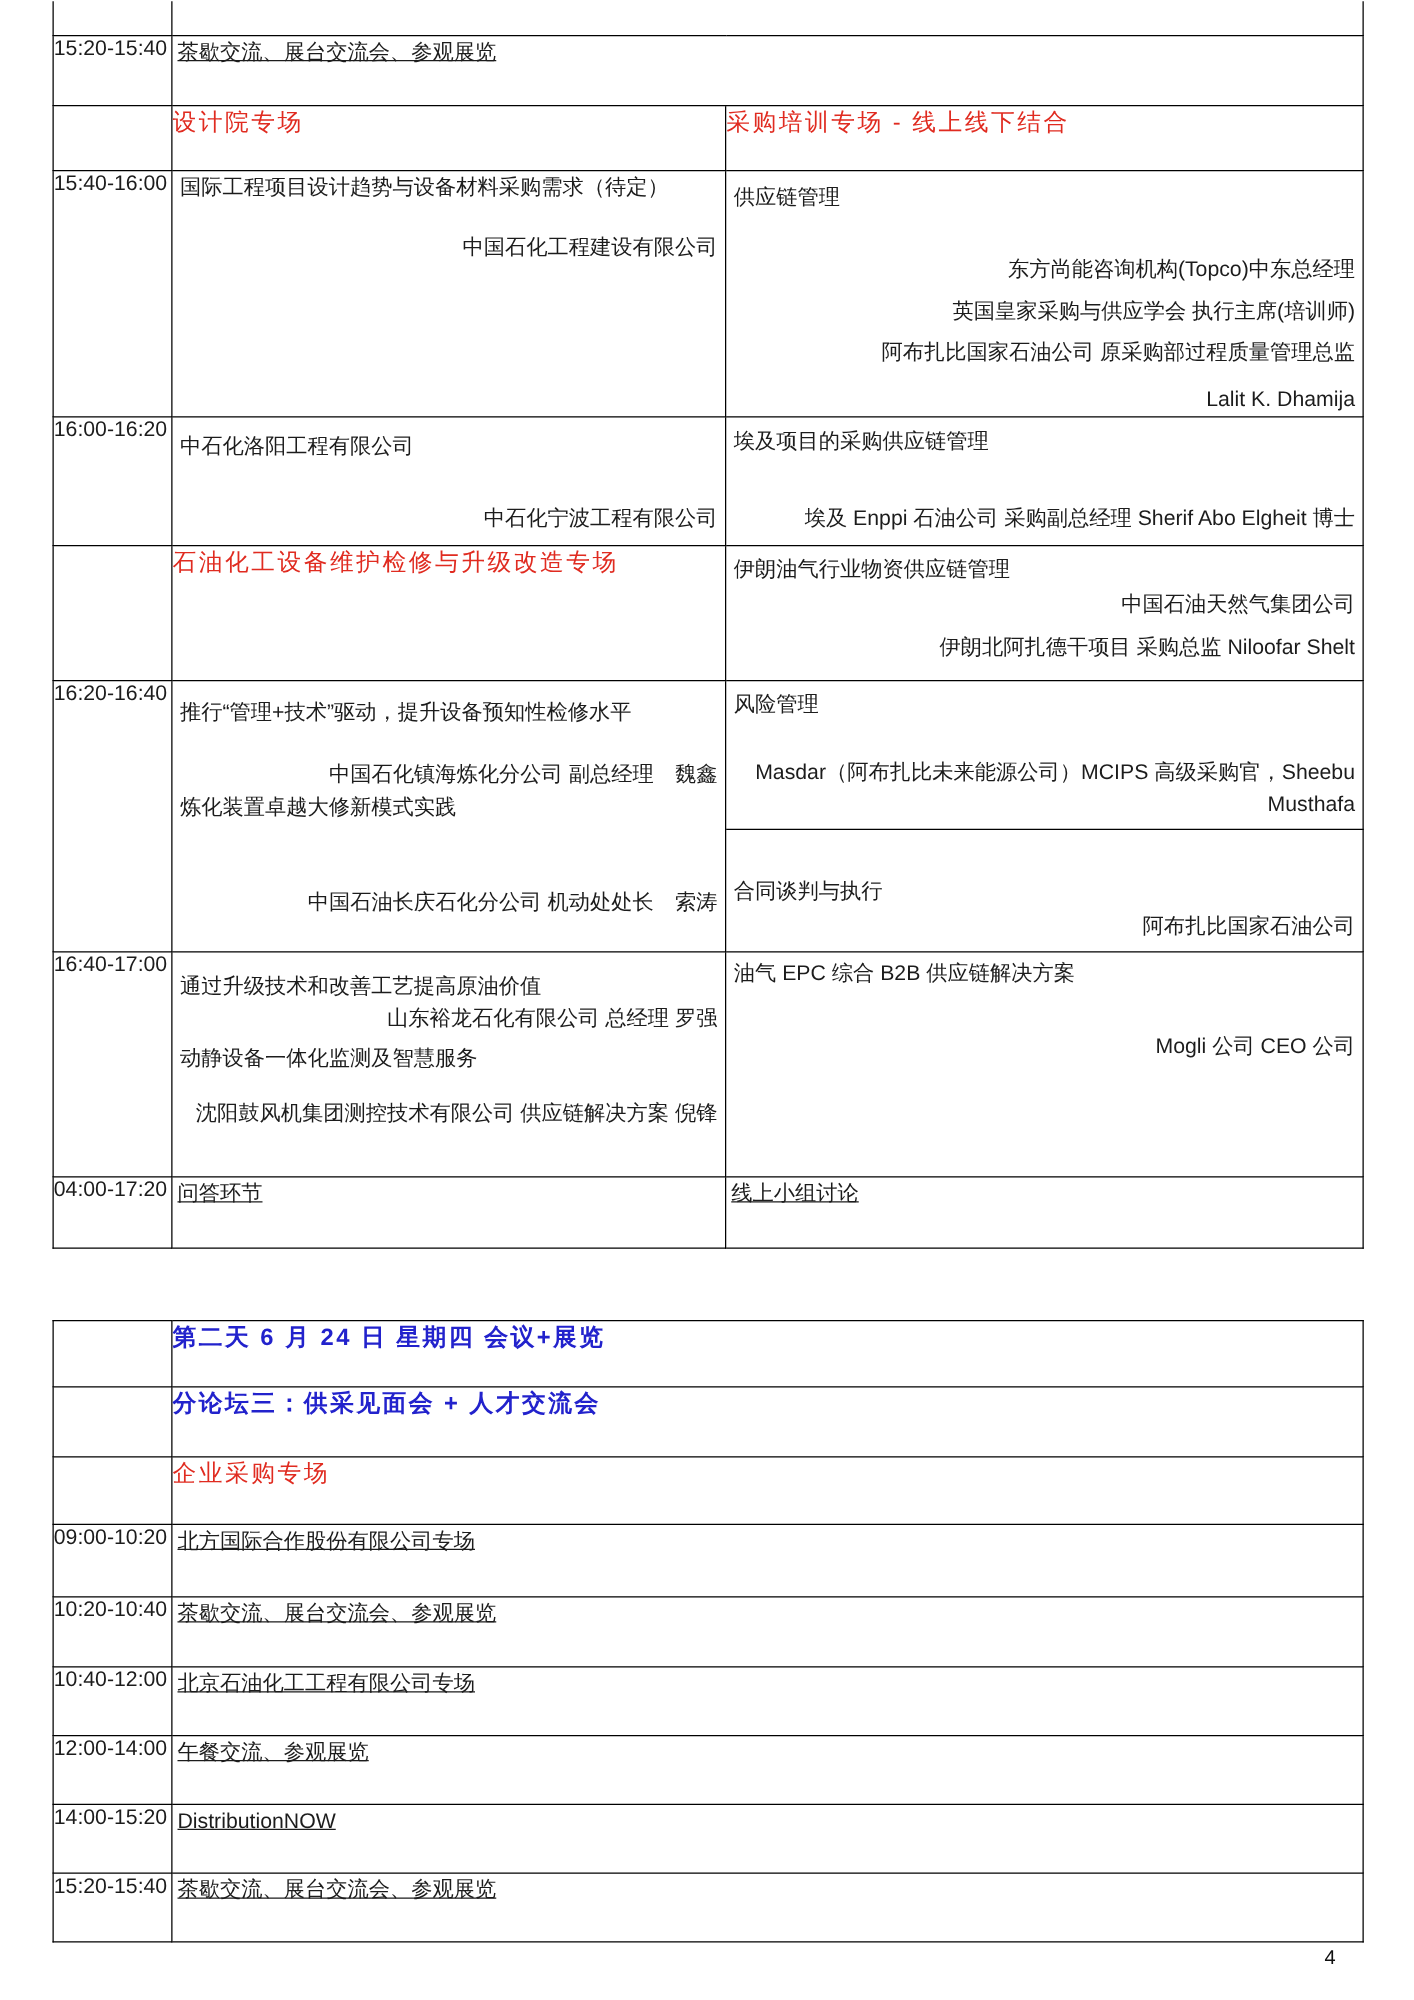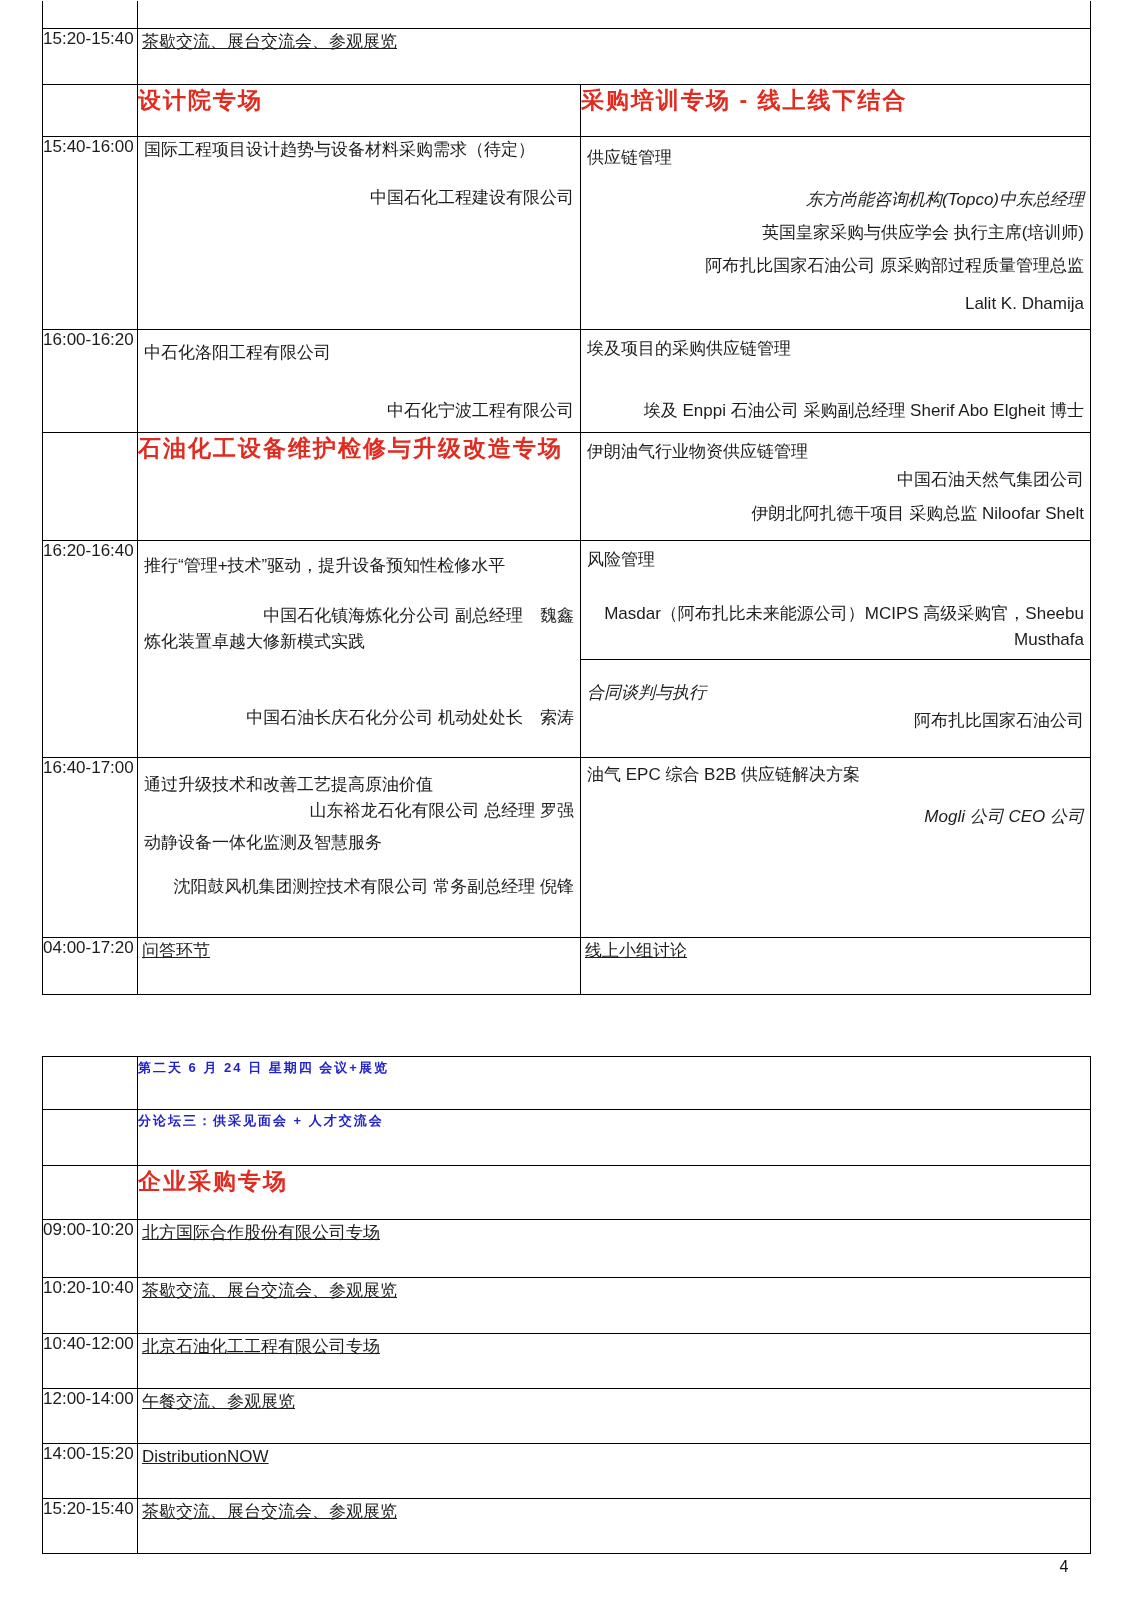--- a/index.html
+++ b/index.html
@@ -20,34 +20,34 @@
   td.time{
     vertical-align:middle;padding-left:2px;
     font-size:17px;white-space:nowrap;
   }
   td.vmid{vertical-align:middle;text-decoration:underline;}
   .pad{padding:0 6px;}
   .ln{line-height:26px;}
   .lt{text-align:left;}
   .rt{text-align:right;}
   .redhdr{
-    color:#e02b20;font-weight:bold;font-size:23px;letter-spacing:2px;
+    color:#e02b20;font-weight:normal;font-size:19px;letter-spacing:2px;
   }
   .bluehdr{
-    color:#2222cc;font-weight:bold;font-size:13px;letter-spacing:2px;
+    color:#2222cc;font-weight:bold;font-size:19px;letter-spacing:2px;
   }
   .hdrcell{vertical-align:middle;padding-left:6px;}
   .hdrcell2{vertical-align:middle;padding-left:10px;}
   .cellflex{display:flex;flex-direction:column;justify-content:center;height:100%;box-sizing:border-box;}
   .body-line{padding-left:4px;}
   
   .mt2{margin-top:2px;} .mt5{margin-top:0;} .mt6{margin-top:6px;}
   .mt7{margin-top:7px;} .mt8{margin-top:8px;} .mt12{margin-top:12px;}
   .mt18{margin-top:18px;} .mt22{margin-top:22px;} .mt24{margin-top:24px;}
-  .mt28{margin-top:28px;} .mt30{margin-top:16px;font-style:italic;} .mt32{margin-top:32px;}
+  .mt28{margin-top:28px;} .mt30{margin-top:32px;} .mt32{margin-top:32px;}
   .mt36{margin-top:36px;} .mt50{margin-top:50px;}
   .pt4{padding-top:4px;} .pt6{padding-top:6px;} .pt8{padding-top:8px;}
   .pt10{padding-top:10px;} .pt12{padding-top:12px;} .pt14{padding-top:14px;}
   #page-num{
     position:absolute;left:1052px;top:1558px;width:24px;
     text-align:center;font-size:16px;color:#111;
   }
 </style>
 </head>
 <body>
@@ -157,21 +157,21 @@
     </td>
   </tr>
 
   <tr style="height:180px;">
     <td class="time">16:40-17:00</td>
     <td>
       <div class="pad pt14">
         <div class="ln lt">通过升级技术和改善工艺提高原油价值</div>
         <div class="ln rt">山东裕龙石化有限公司  总经理  罗强</div>
         <div class="ln lt mt6">动静设备一体化监测及智慧服务</div>
-        <div class="ln rt mt18">沈阳鼓风机集团测控技术有限公司  常务副总经理  倪锋</div>
+        <div class="ln rt mt18">沈阳鼓风机集团测控技术有限公司  供应链解决方案  倪锋</div>
       </div>
     </td>
     <td>
       <div class="pad pt4">
         <div class="ln lt">油气 EPC 综合 B2B 供应链解决方案</div>
         <div class="ln rt mt30">Mogli 公司 CEO 公司</div>
       </div>
     </td>
   </tr>
 

